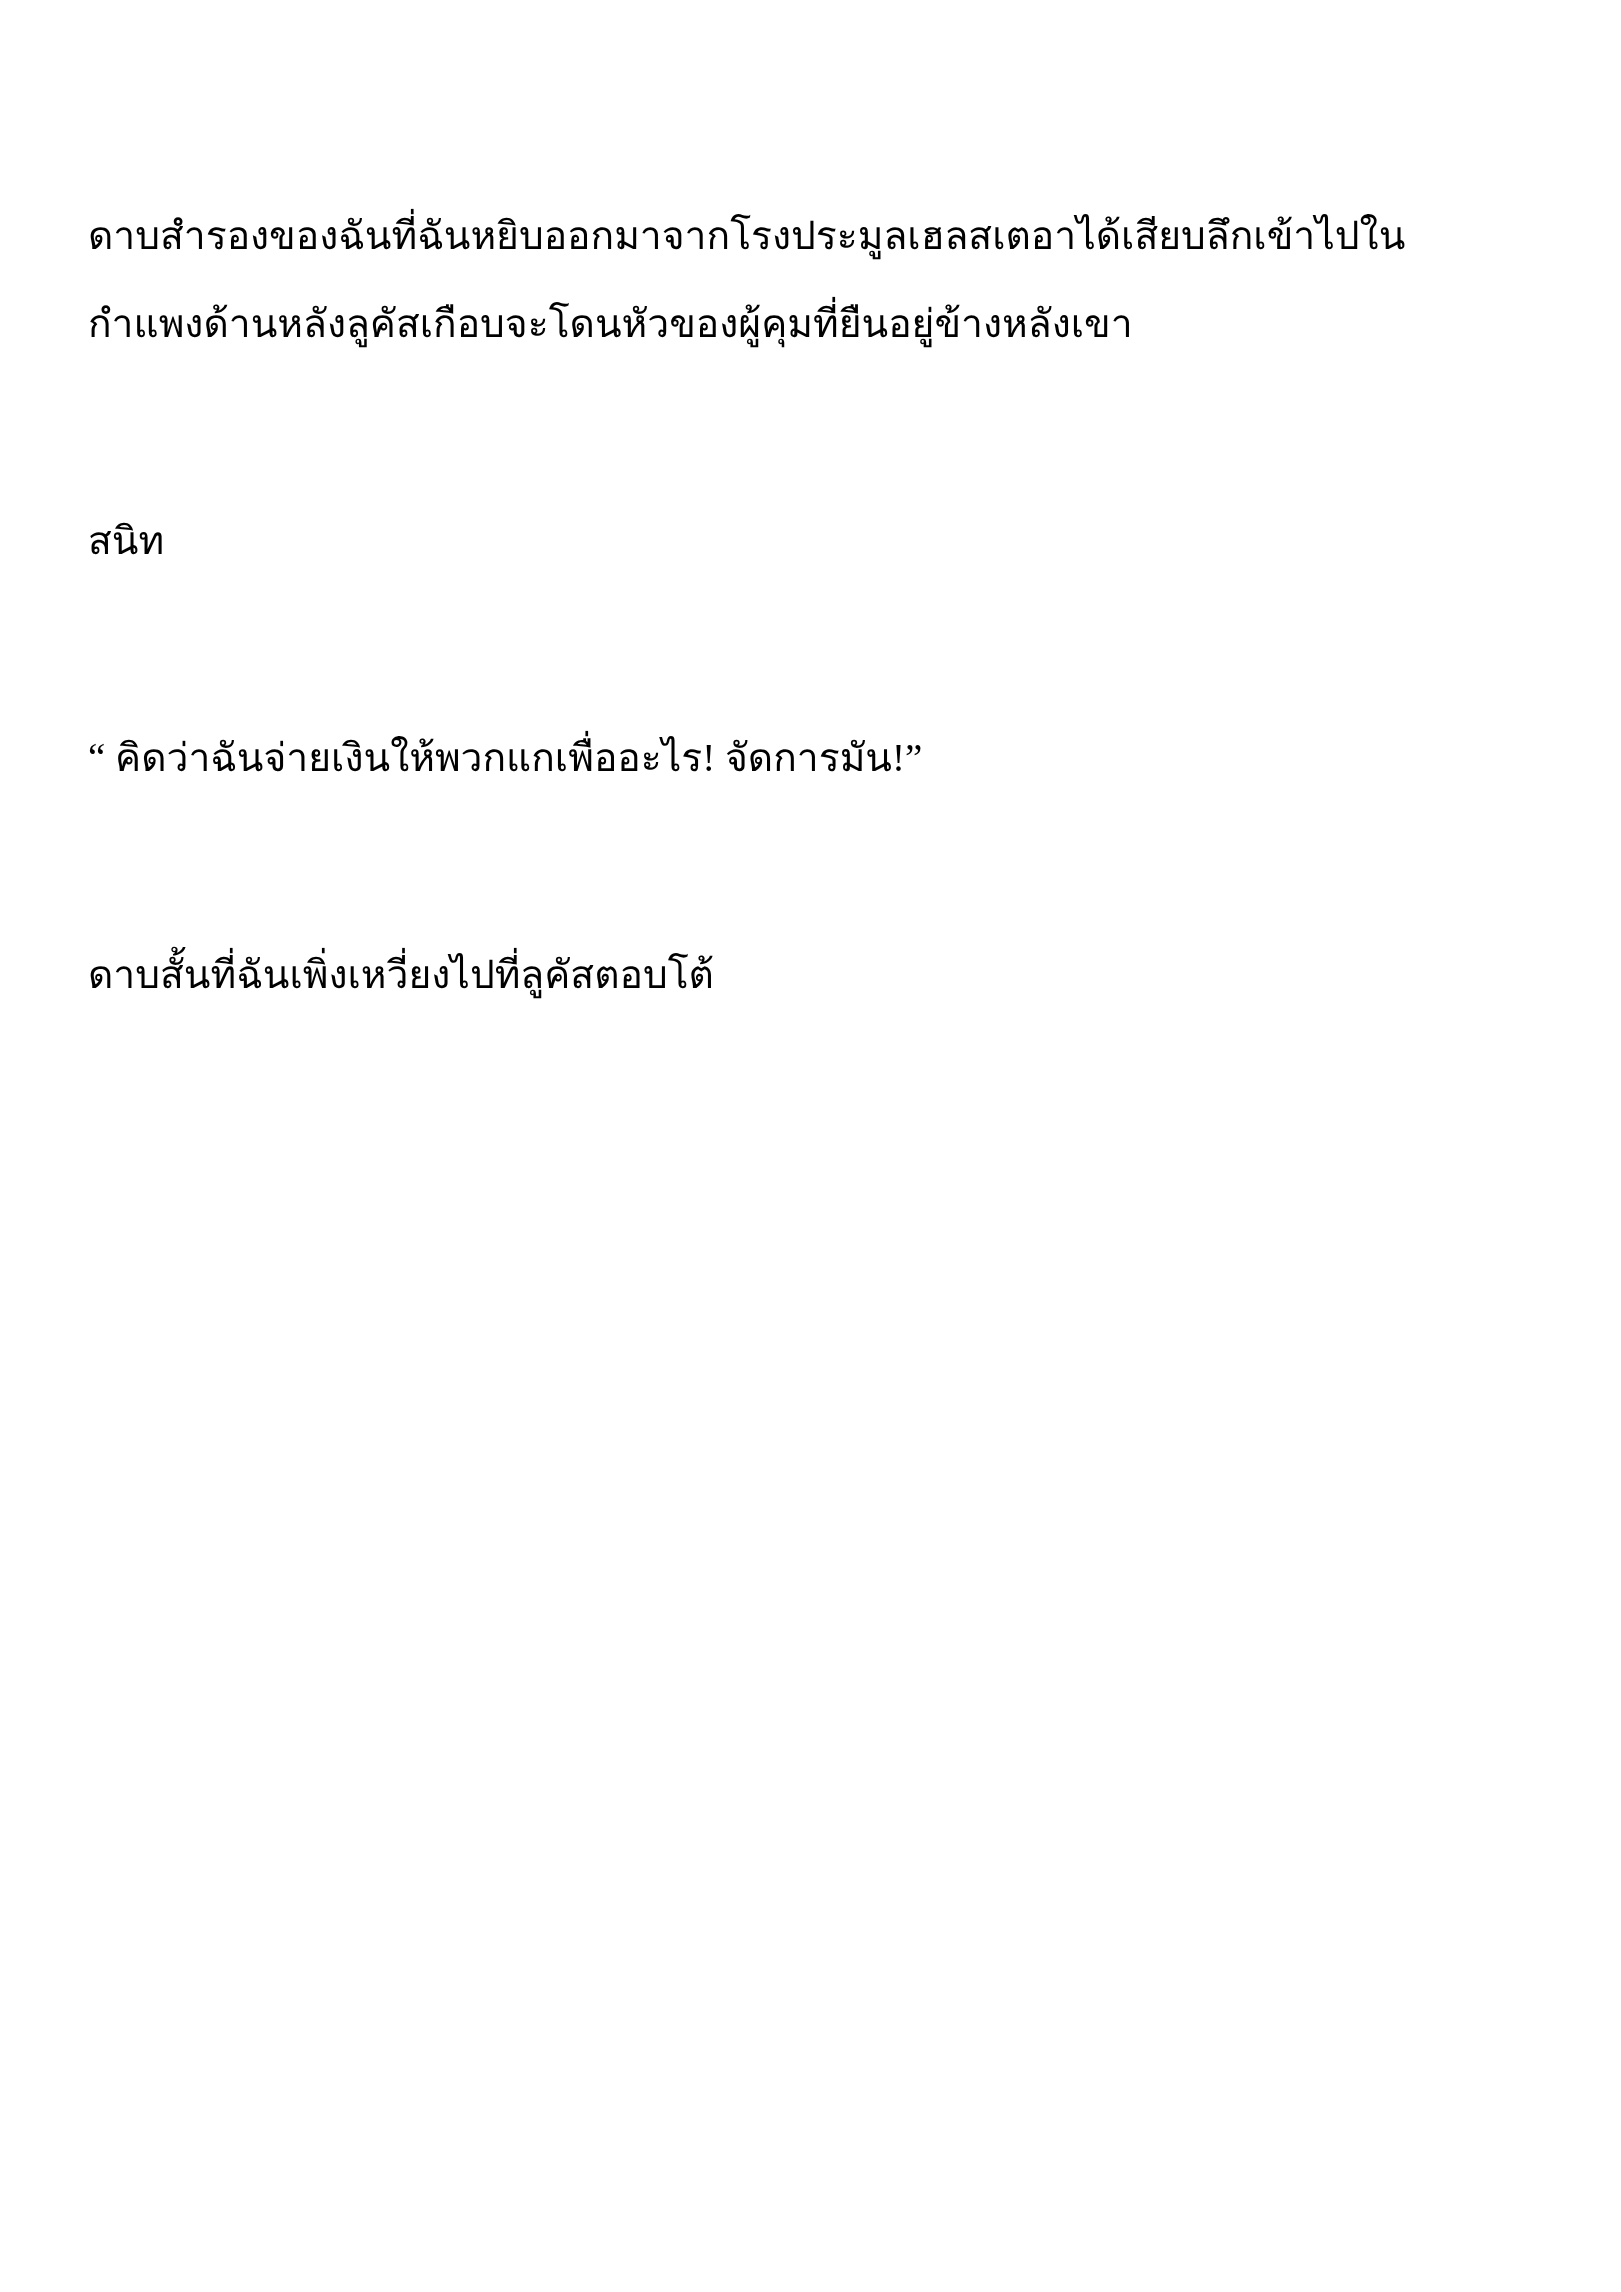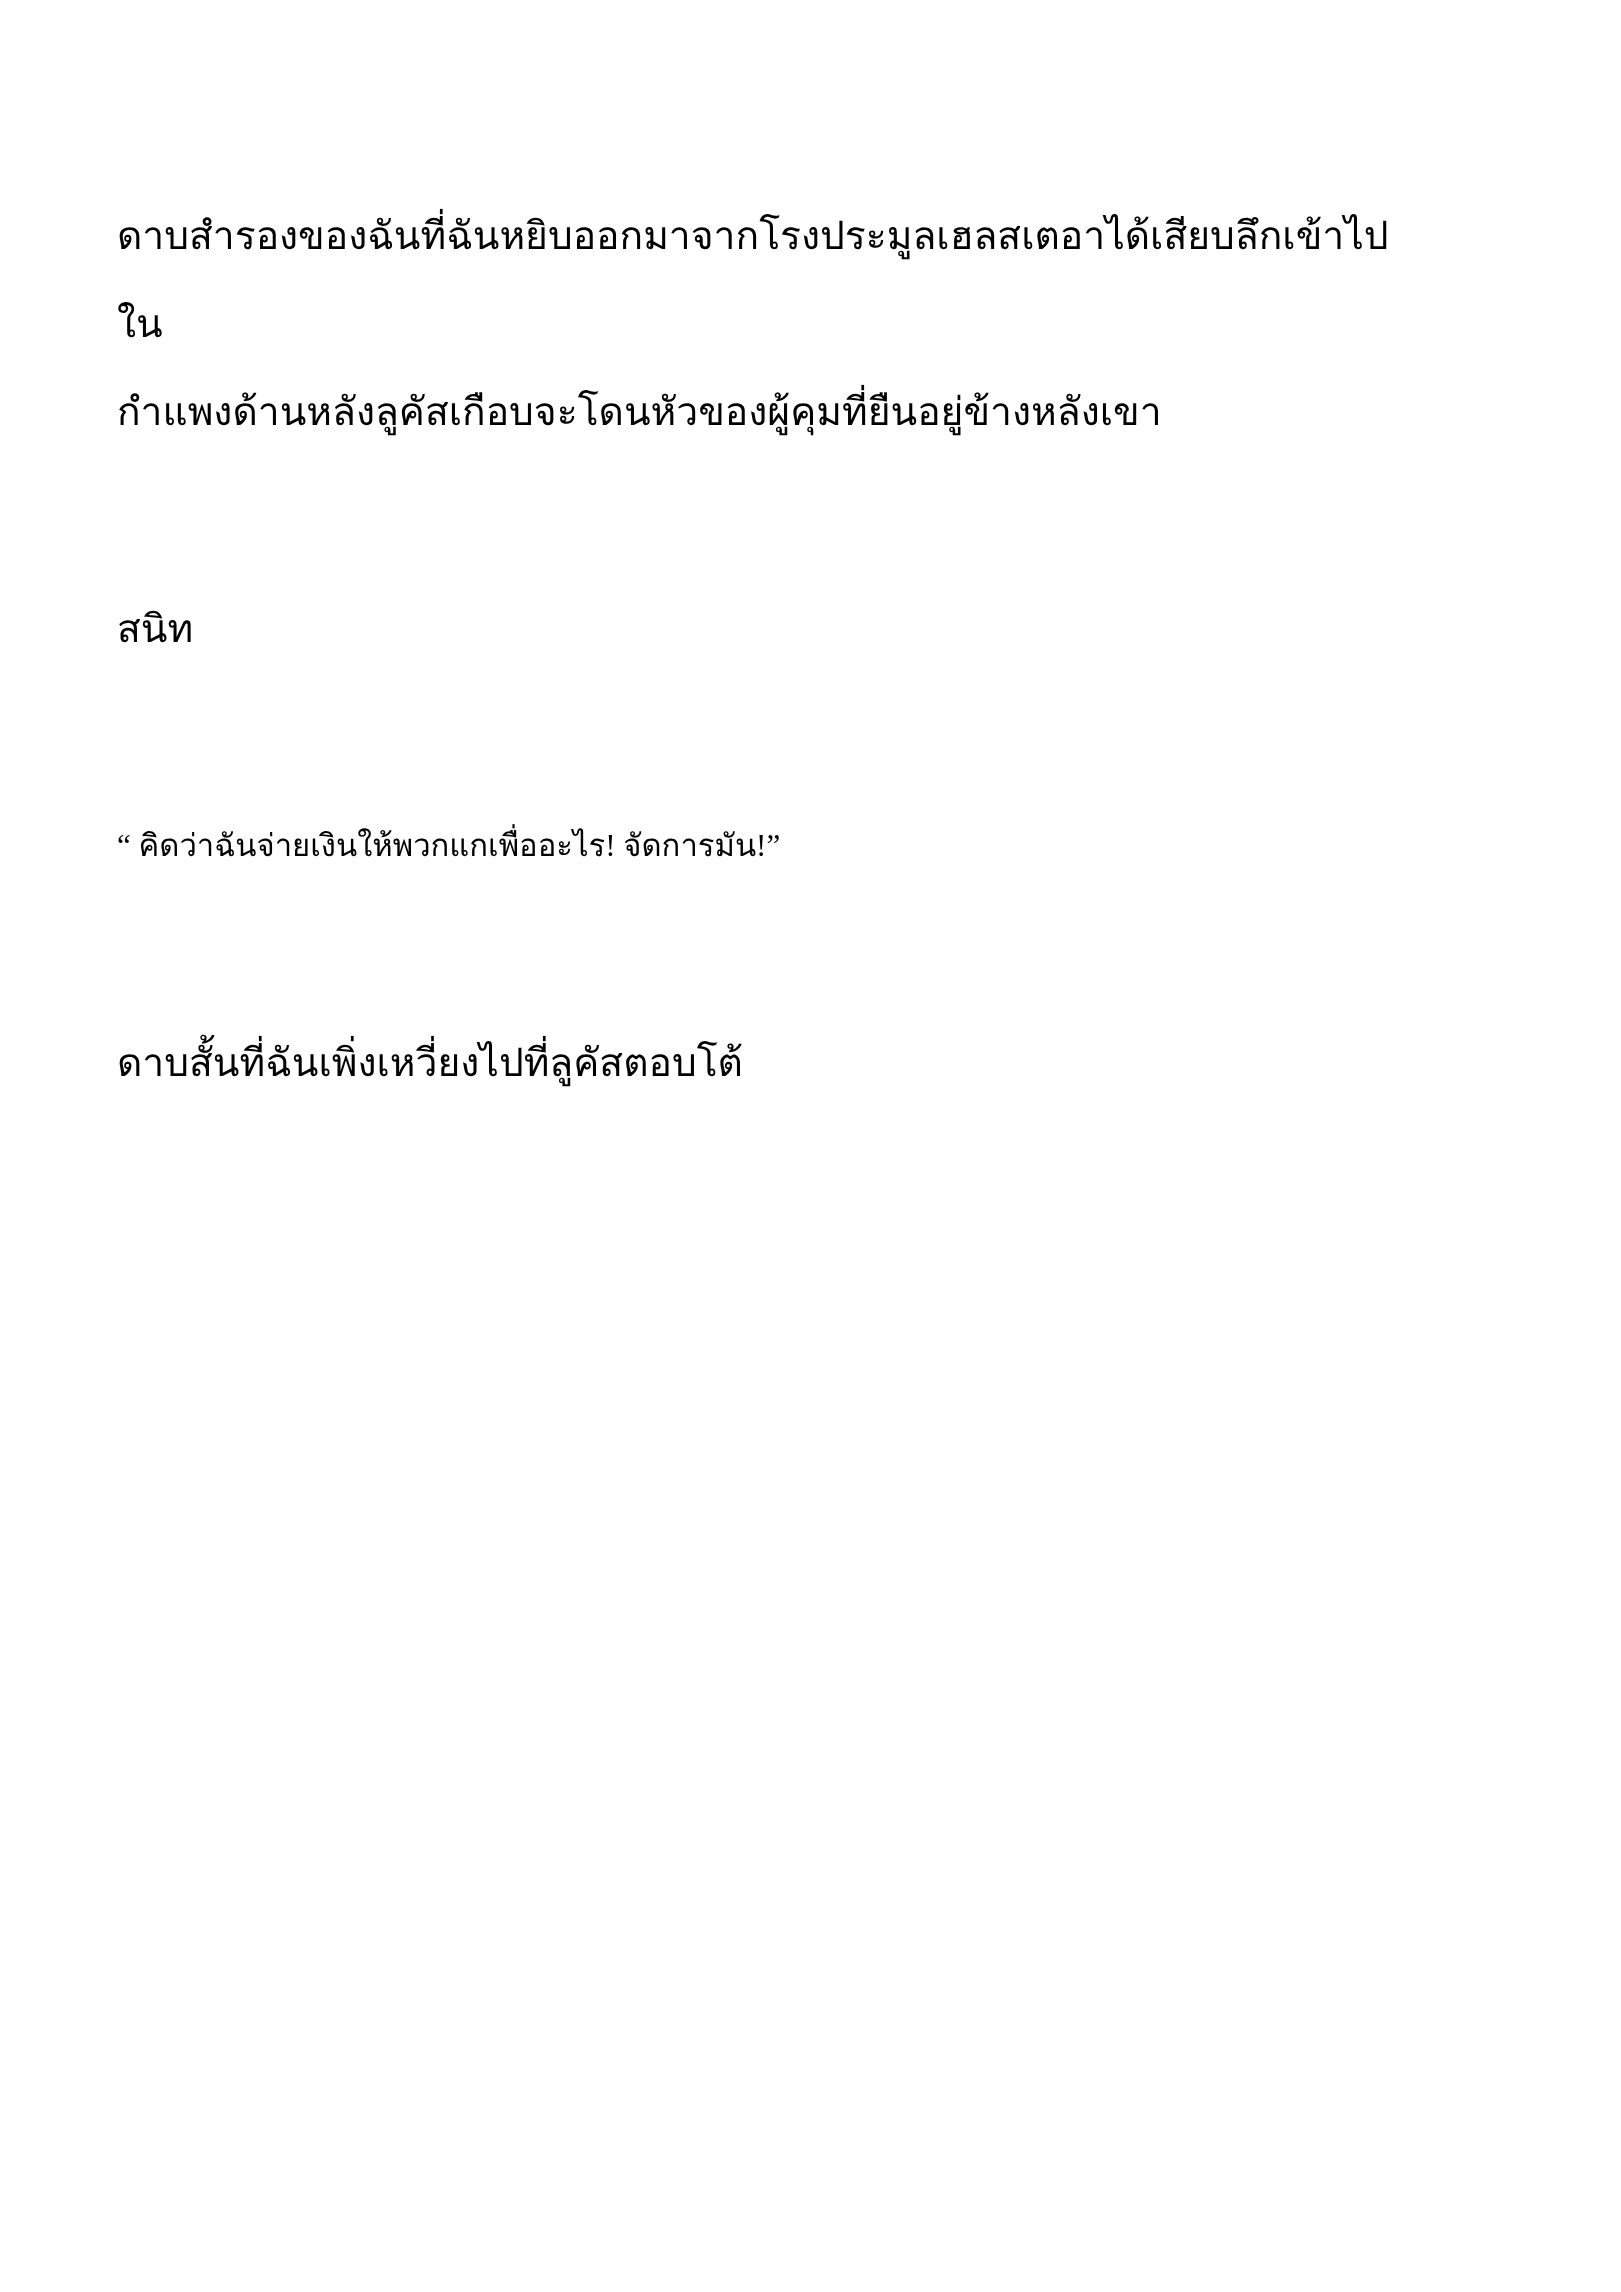--- a/index.html
+++ b/index.html
@@ -11,36 +11,36 @@
     position: relative;
     width: 1621px;
     height: 2293px;
     margin: 0 auto;
     background: #ffffff;
     color: #000000;
     font-family: "Liberation Serif", "DejaVu Serif", serif;
     overflow: hidden;
   }
   .content {
-    padding: 192px 196px 0 117px;
+    padding: 192px 196px 0 88px;
   }
   .paragraph {
     margin: 0 0 129px 0;
   }
   .paragraph:last-child {
     margin-bottom: 0;
   }
   .text-line {
     font-size: 39px;
     line-height: 88px;
     letter-spacing: 0px;
     white-space: normal;
   }
   .dialogue .text-line {
-    font-size: 31px;
+    font-size: 39px;
   }
 </style>
 </head>
 <body>
 
 <div class="page">
   <div class="content">
 
     <div class="paragraph">
       <div class="text-line">ดาบสำรองของฉันที่ฉันหยิบออกมาจากโรงประมูลเฮลสเตอาได้เสียบลึกเข้าไปใน</div>

